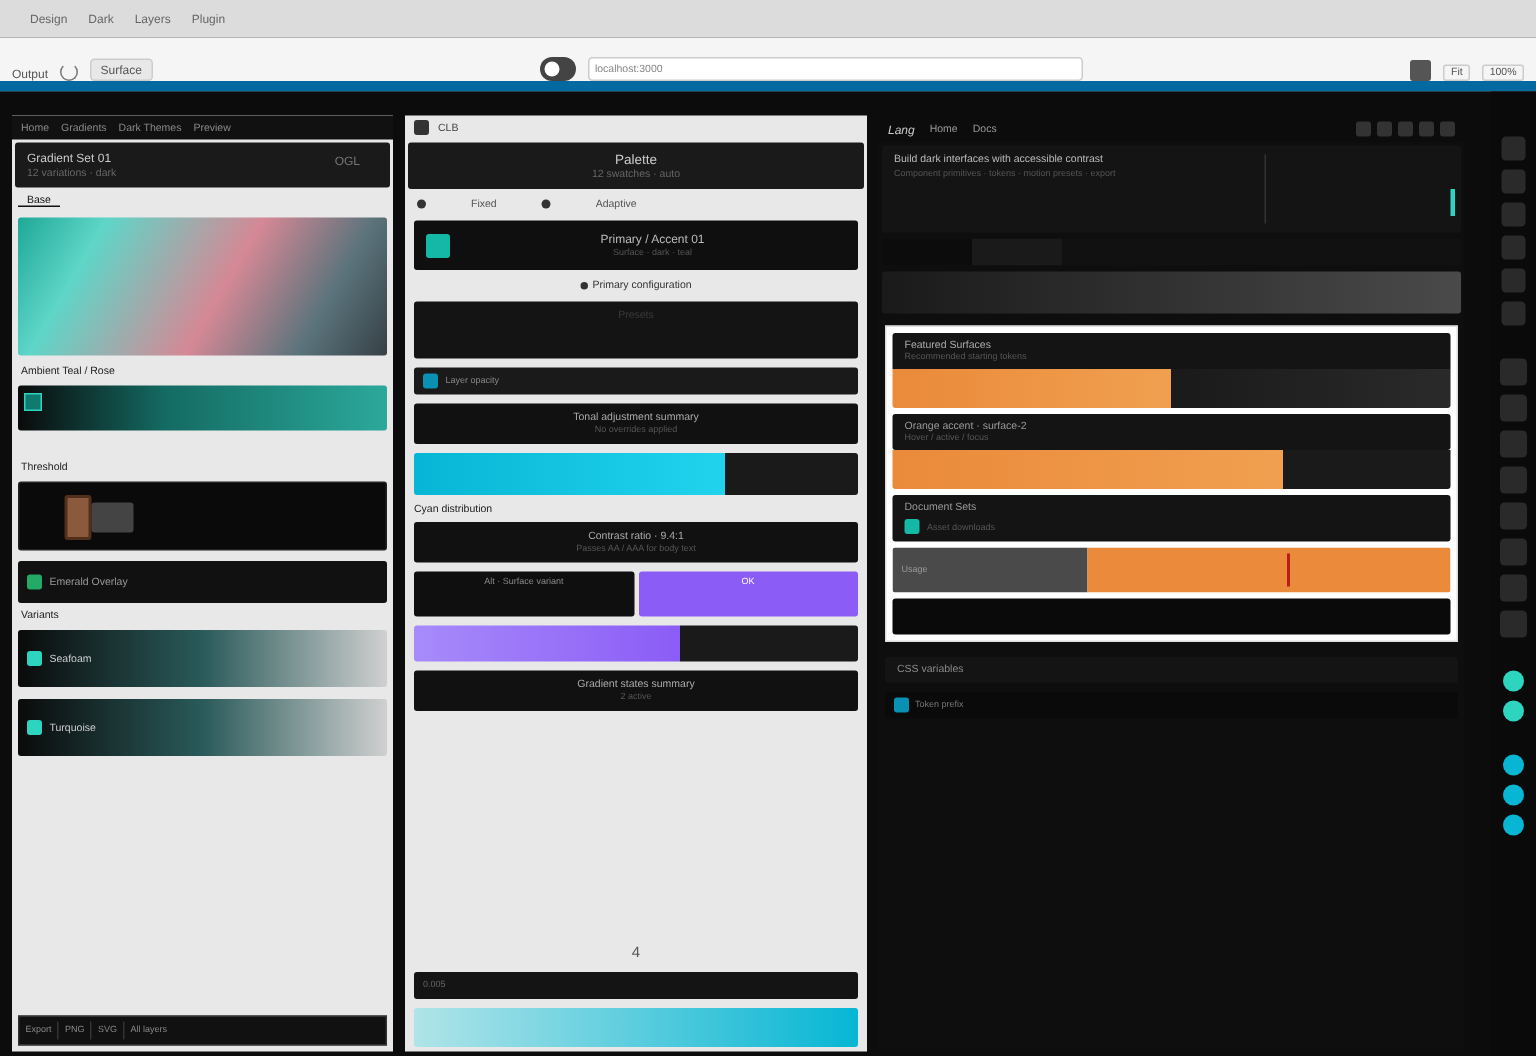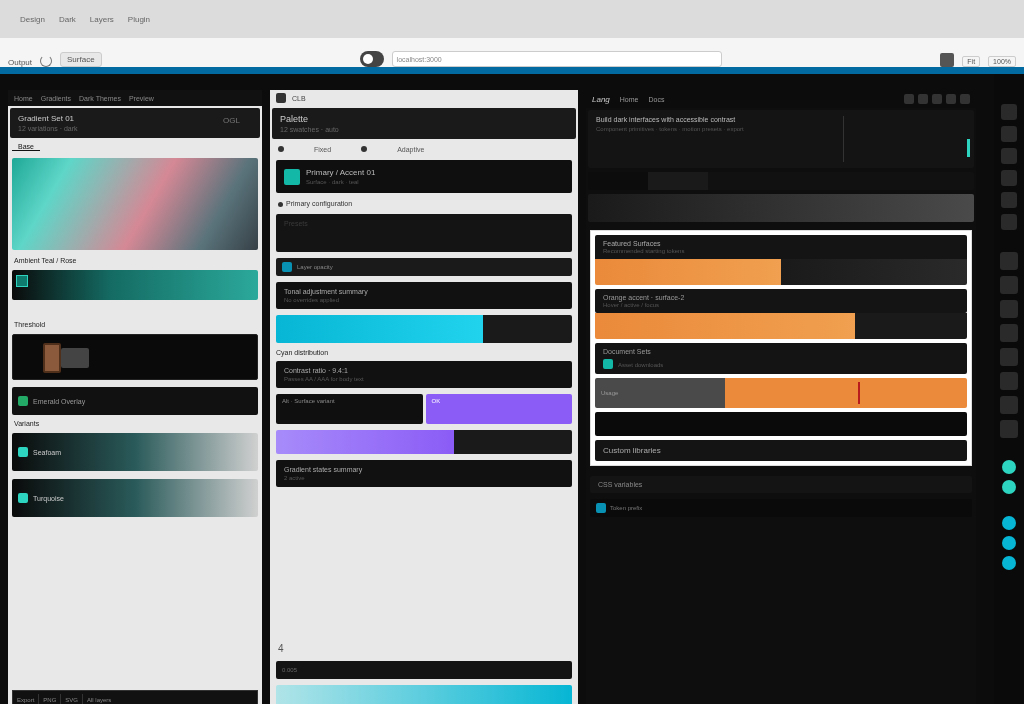--- a/index.html
+++ b/index.html
@@ -1,19 +1,19 @@
 <!DOCTYPE html>
 <html><head>
 <meta charset="utf-8">
 <style>
 * { margin: 0; padding: 0; box-sizing: border-box; font-family: -apple-system, Helvetica, Arial, sans-serif; }
 body { width: 1024px; height: 704px; background: #0a0a0a; overflow: hidden; position: relative; }
 
 
-.chrome-top { height: 38px; background: #dcdcdc; display: flex; align-items: center; font-size: 8px; color: #666; }
+.chrome-top { height: 25px; background: #dcdcdc; display: flex; align-items: center; font-size: 8px; color: #666; }
 .chrome-top .menu { display: flex; gap: 14px; padding-left: 20px; }
 .chrome-top .menu span { cursor: default; }
 
 
 .addr-row { height: 36px; background: #f5f5f5; display: flex; align-items: flex-end; gap: 8px; padding: 0 8px; font-size: 8px; border-bottom: 7px solid #0369a1; }
 .addr-row .ctrl { color: #555; }
 .addr-row .refresh { width: 12px; height: 12px; border: 1.5px solid #777; border-radius: 50%; border-top-color: transparent; }
 .addr-row .btn-small { padding: 2px 6px; background: #e8e8e8; border: 1px solid #ccc; border-radius: 3px; color: #555; }
 .addr-row .url-pill { height: 16px; width: 24px; background: #444; border-radius: 8px; position: relative; margin-left: 250px; }
 .addr-row .url-pill::after { content: ''; width: 10px; height: 10px; background: #fff; border-radius: 50%; position: absolute; top: 3px; left: 3px; }
@@ -30,21 +30,21 @@
 .tool-rail .tool { width: 16px; height: 16px; background: #2a2a2a; border-radius: 3px; }
 .tool-rail .gap { height: 10px; }
 .tool-rail .tool.lg { height: 18px; width: 18px; }
 .tool-rail .dot { width: 14px; height: 14px; border-radius: 50%; }
 .tool-rail .dot.teal { background: #2dd4bf; }
 .tool-rail .dot.cyan { background: #06b6d4; }
 
 
 .panel { background: #e8e8e8; margin: 16px 4px; display: flex; flex-direction: column; overflow: hidden; }
 .panel.p1 { width: 254px; margin-left: 8px; }
-.panel.p2 { width: 308px; }
+.panel.p2 { width: 308px; text-align: center; }
 .panel.p3 { width: 390px; margin-right: 38px; }
 
 
 .breadcrumb { height: 16px; background: #111; color: #888; font-size: 7px; display: flex; align-items: center; gap: 8px; padding: 0 6px; }
 .header-block { background: #1a1a1a; color: #ccc; padding: 6px 8px; font-size: 8px; margin: 2px; border-radius: 2px; position: relative; }
 .header-block .line2 { color: #666; font-size: 7px; margin-top: 2px; }
 .header-block .ogl { position: absolute; right: 20px; top: 8px; color: #777; font-size: 8px; }
 .tab-row { display: flex; height: 14px; font-size: 7px; color: #555; padding: 0 4px; align-items: center; }
 .tab-row .tab { padding: 0 6px; border-bottom: 1px solid transparent; }
 .tab-row .tab.active { color: #111; border-bottom-color: #111; }
@@ -335,21 +335,20 @@
           <div class="l2">Asset downloads</div>
         </div>
       </div>
       <div class="p3-two-seg">
         <div class="seg1">Usage</div>
         <div class="seg2">
             <div class="mark"></div>
           </div>
       </div>
       <div class="p3-black-strip"></div>
-      <div class="p3-text-only">Custom libraries</div>
     </div>
 
     <div class="p3-foot-card">
       <div class="l1">CSS variables</div>
     </div>
     <div class="p3-foot-input">
       <div class="sq"></div>
       <div class="lbl">Token prefix</div>
     </div>
   </div>

